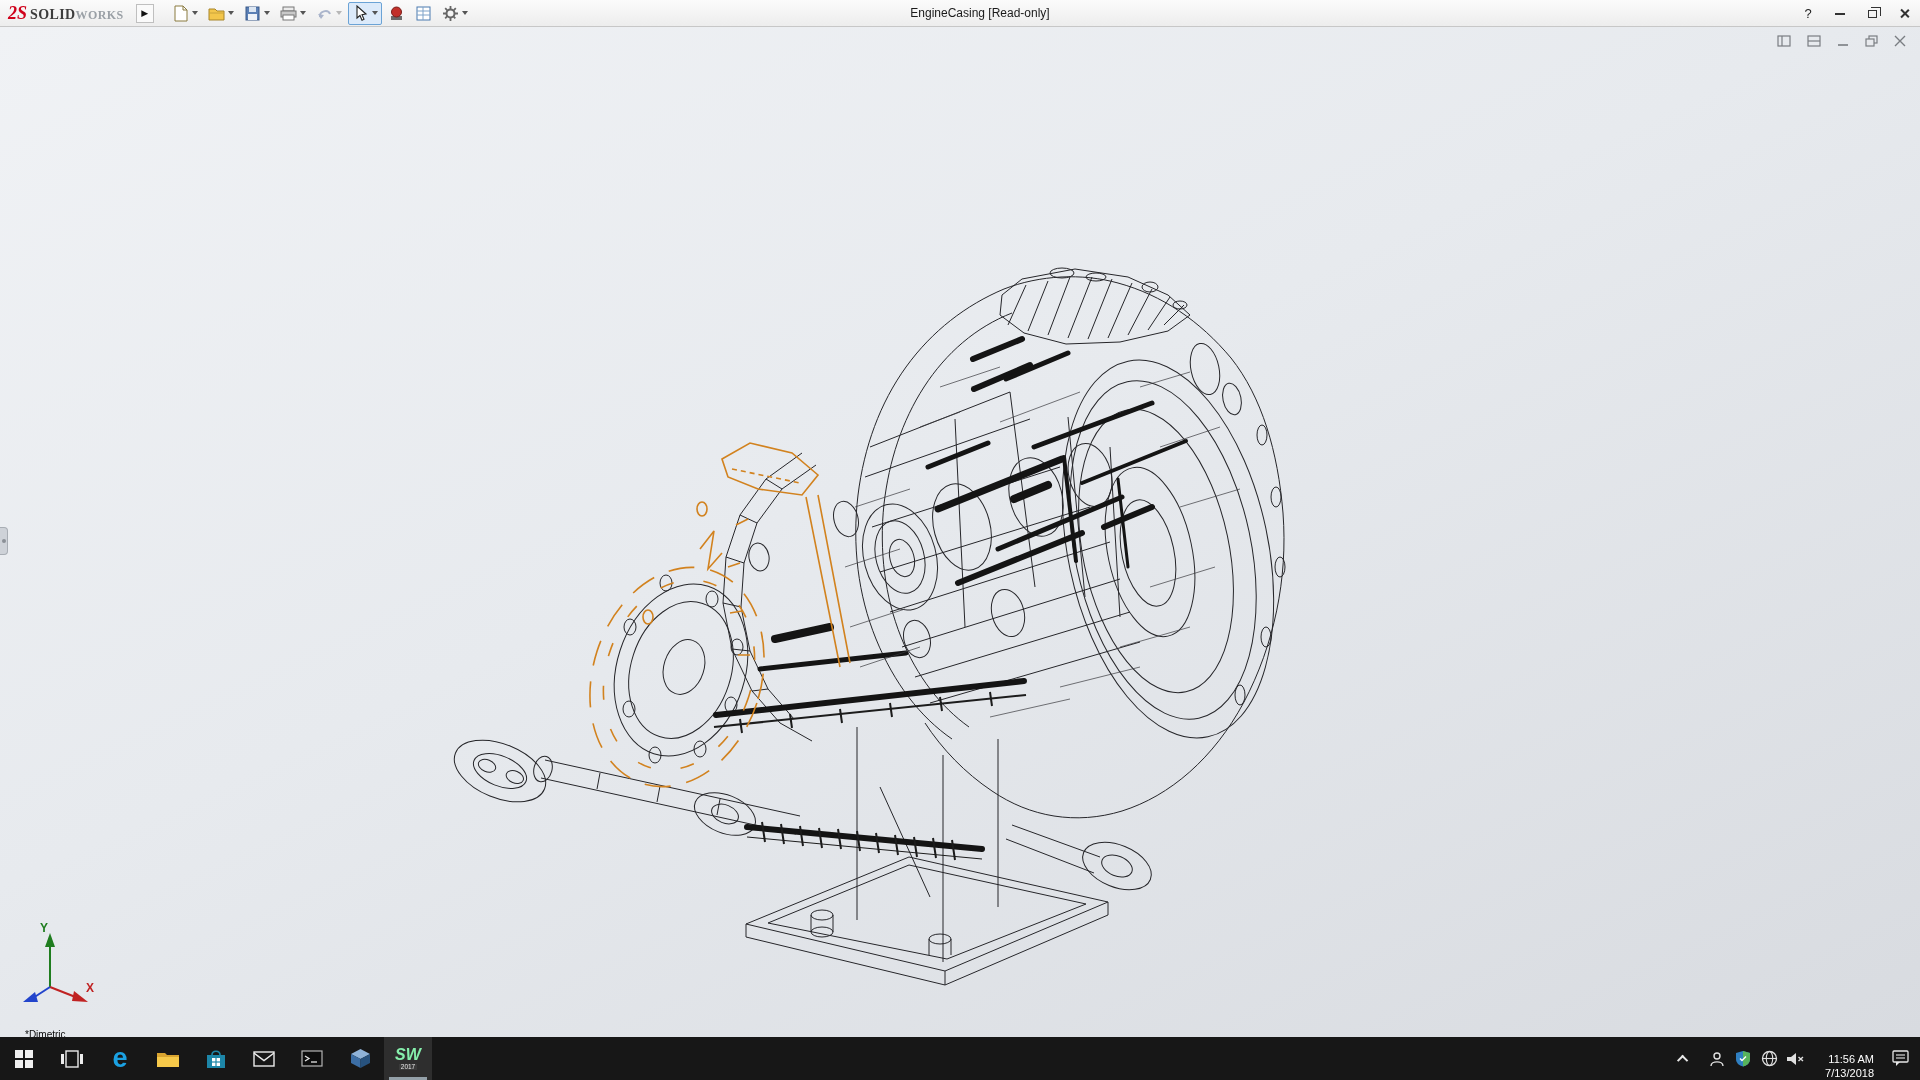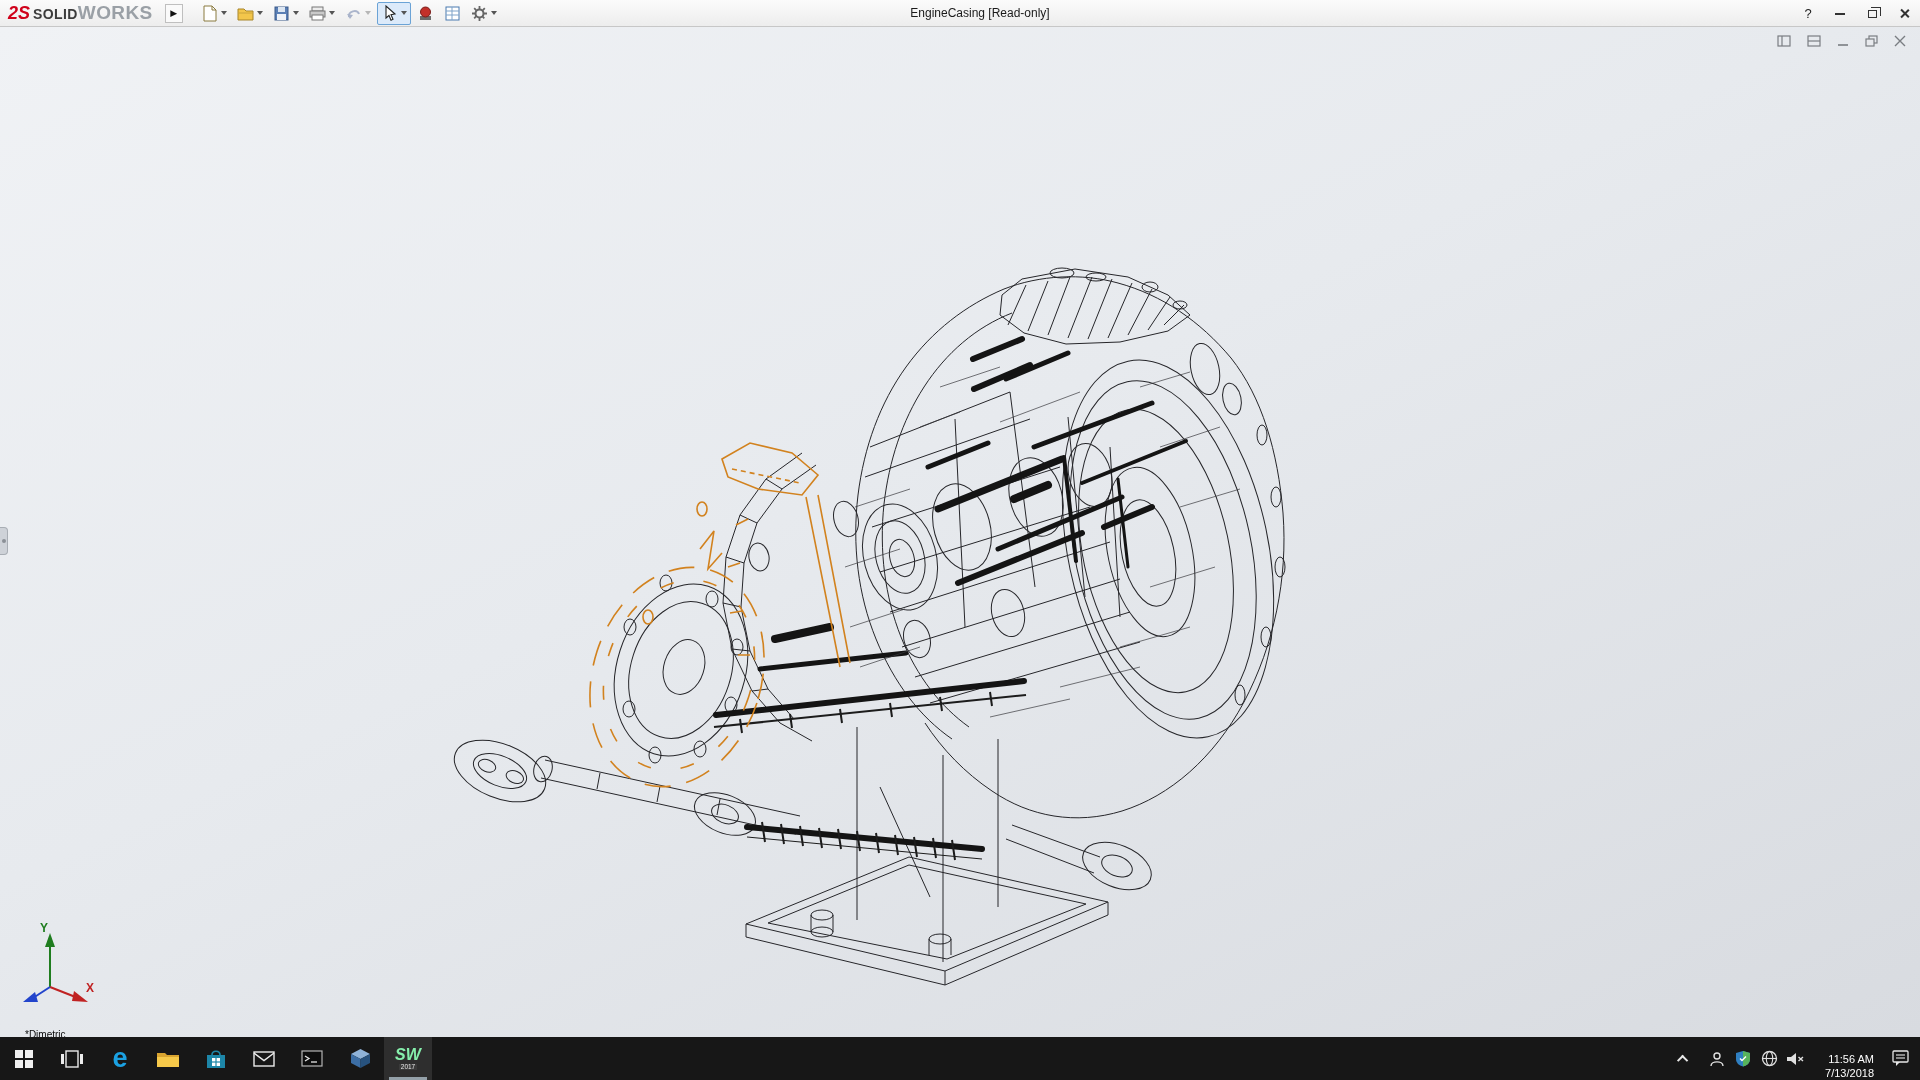--- a/index.html
+++ b/index.html
@@ -4,24 +4,24 @@
 <style>
   * { margin:0; padding:0; box-sizing:border-box; }
   html,body { width:1920px; height:1080px; overflow:hidden;
               font-family:"Liberation Sans", sans-serif; background:#e8eaee; }
 
   
   .titlebar { position:absolute; top:0; left:0; right:0; height:27px;
               background:linear-gradient(#fbfbfb,#ededed);
               border-bottom:1px solid #c7c7c7;
               display:flex; align-items:center; z-index:30; }
-  .brand { display:flex; align-items:baseline; margin-left:8px; }
+  .brand { display:flex; align-items:baseline; margin-left:8px;font-family:Liberation Serif, serif; }
   .brand .ds { color:#d0021b; font-weight:bold; font-style:italic; font-size:18px; margin-right:3px; }
   .brand .b1 { color:#3c3c3c; font-weight:bold; font-size:14px; letter-spacing:.4px; }
-  .brand .b2 { color:#9aa0a6; font-weight:bold; font-size:19px; letter-spacing:.4px; }
+  .brand .b2 { color:#9aa0a6; font-weight:bold; font-size:12px; letter-spacing:.4px; }
   .flyout { width:18px; height:19px; margin-left:12px; border:1px solid #bfbfbf; background:#fafafa;
             display:flex; align-items:center; justify-content:center; font-size:9px; color:#111; }
   .tbar { display:flex; align-items:center; margin-left:14px; gap:2px; }
   .tb-btn { display:flex; align-items:center; height:23px; padding:0 3px; border:1px solid transparent; border-radius:2px; }
   .tb-btn.active { border-color:#6ba3d6; background:#dceafa; }
   .tb-btn.disabled { opacity:.38; }
   .caret { width:0; height:0; border-left:3px solid transparent; border-right:3px solid transparent;
            border-top:4px solid #555; margin-left:3px; }
   .tb-title { position:absolute; left:50%; transform:translateX(-50%); font-size:12px; color:#1a1a1a;margin-left:20px; }
   .win-ctrls { position:absolute; right:0; top:0; height:27px; display:flex; }

